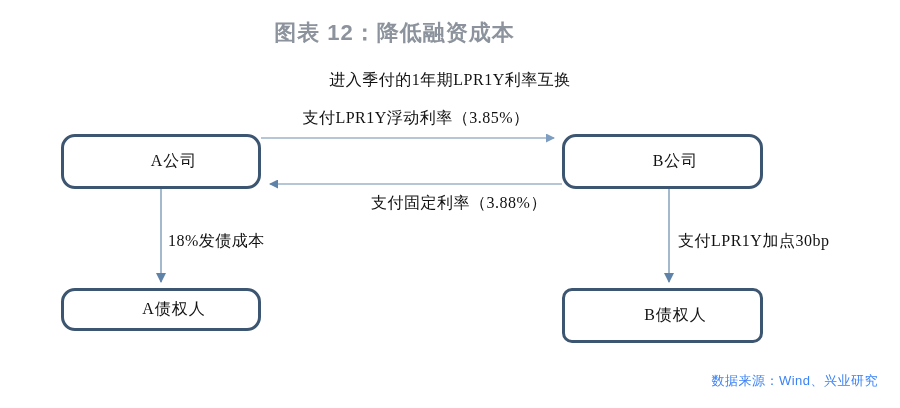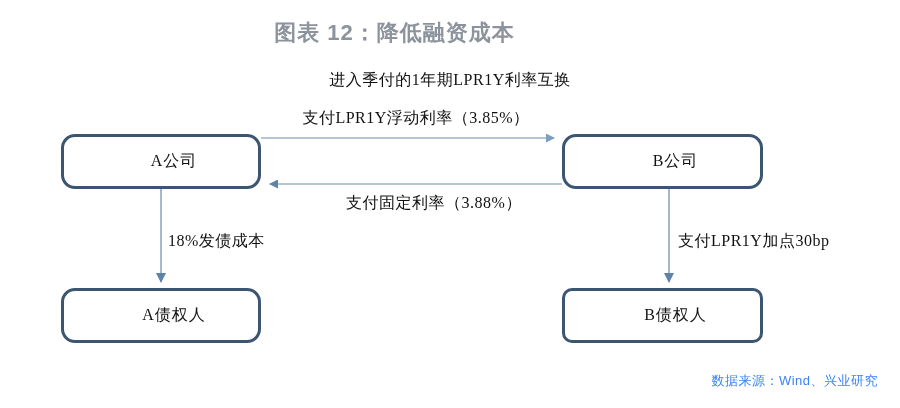--- a/index.html
+++ b/index.html
@@ -42,21 +42,21 @@
     align-items: center;
     justify-content: center;
     font-family: "Liberation Serif", "DejaVu Serif", serif;
     font-size: 16px;
     color: #111111;
     letter-spacing: 1px;
     padding-left: 26px;
   }
   #box-company-a { left: 61px;  top: 134px; width: 200px; height: 55px; }
   #box-company-b { left: 562px; top: 134px; width: 201px; height: 55px; }
-  #box-creditor-a { left: 61px;  top: 288px; width: 200px; height: 55px; }
+  #box-creditor-a { left: 61px;  top: 288px; width: 200px; height: 43px; }
   #box-creditor-b { left: 562px; top: 288px; width: 201px; height: 55px; border-radius: 10px; }
 
   
   #arrow-layer {
     position: absolute;
     left: 0;
     top: 0;
     width: 900px;
     height: 408px;
     pointer-events: none;
@@ -73,22 +73,23 @@
   }
   #label-swap-header {
     left: 0; top: 70px; width: 900px;
     text-align: center;
   }
   #label-float-leg {
     left: 0; top: 108px; width: 832px;
     text-align: center;
   }
   #label-fixed-leg {
-    left: 0; top: 193px; width: 868px;
+    left: 12px; top: 193px; width: 868px;
     text-align: center;
+    padding-left: 13px;
   }
   #label-issue-cost {
     left: 168px; top: 231px;
   }
   #label-lpr-spread {
     left: 678px; top: 231px; text-align: right;
   }
 
   
   #source-note {

